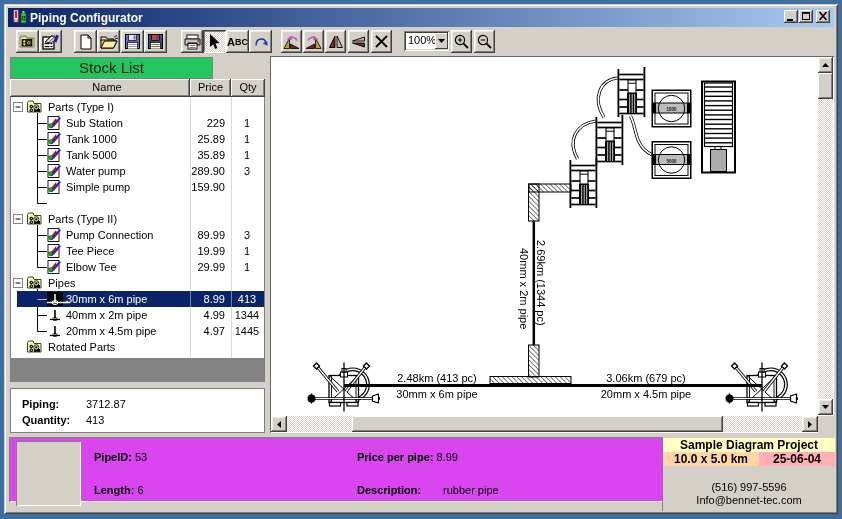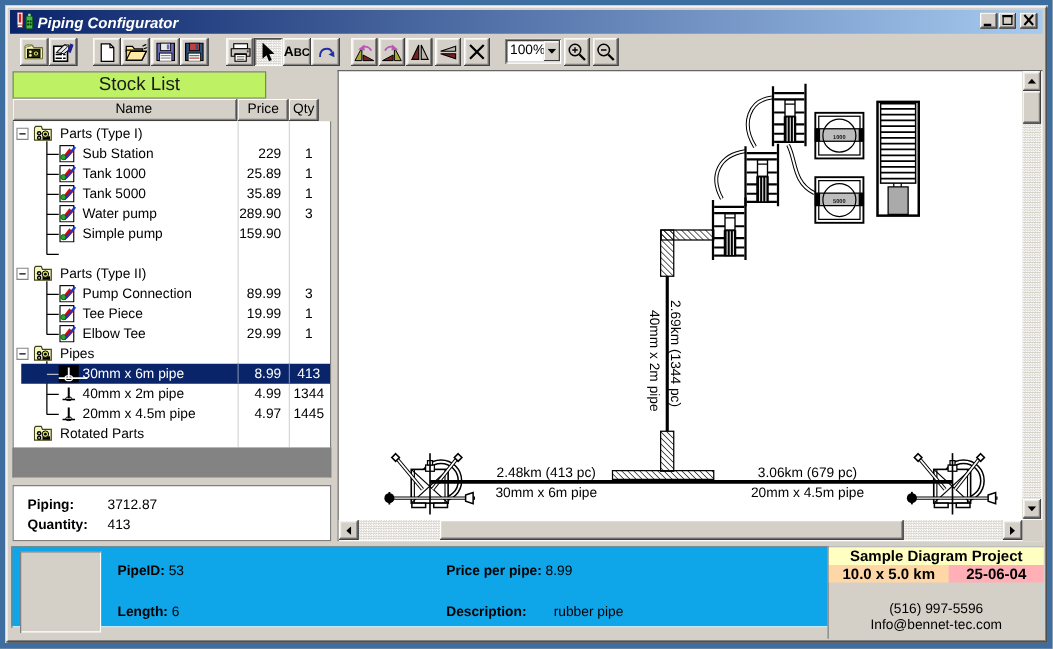--- a/index.html
+++ b/index.html
@@ -3,32 +3,32 @@
 <meta charset="utf-8">
 <style>
   * { margin:0; padding:0; box-sizing:border-box; }
   html,body { width:842px; height:519px; overflow:hidden; }
   body { background:#3E6EA0; font-family:"Liberation Sans", sans-serif; position:relative; }
   .abs { position:absolute; }
   #win { left:4px; top:4px; width:834px; height:510px; background:#D4D0C8;
          box-shadow: inset 1px 1px 0 #D4D0C8, inset -1px -1px 0 #404040,
                      inset 2px 2px 0 #FFFFFF, inset -2px -2px 0 #808080; }
   #titlebar { left:8px; top:8px; width:826px; height:19px;
-    background:linear-gradient(to right,#0A246A,#A6CAF0);font-style:italic; }
+    background:linear-gradient(to right,#0A246A,#A6CAF0); }
   #titletext { left:22px; top:3px; color:#fff; font-size:12px; font-weight:bold; }
   .capbtn { top:10px; width:14px; height:13px; background:#D4D0C8; text-align:center;
     box-shadow: inset -1px -1px 0 #404040, inset 1px 1px 0 #fff, inset -2px -2px 0 #808080;
     font-size:9px; font-weight:bold; color:#000; }
   .tb { width:23px; height:23px; background:#D4D0C8; top:30px;
     box-shadow: inset -1px -1px 0 #404040, inset 1px 1px 0 #fff, inset -2px -2px 0 #808080, inset 2px 2px 0 #ECEBE5;
     display:flex; align-items:center; justify-content:center; }
   .tbp { box-shadow: inset 1px 1px 0 #404040, inset -1px -1px 0 #fff, inset 2px 2px 0 #808080;
     background: repeating-conic-gradient(#ffffff 0% 25%, #D4D0C8 0% 50%) 0 0/2px 2px; }
   
-  #stockhdr { left:10px; top:57px; width:203px; height:22px; background:#bef264;
+  #stockhdr { left:10px; top:57px; width:203px; height:22px; background:#22c55e;
     border:1px solid #808080; text-align:center; font-size:15px; line-height:20px; color:#1a1a1a; }
   .colhdr { top:79px; height:18px; background:#D4D0C8; font-size:11px; text-align:center; line-height:17px;
     box-shadow: inset -1px -1px 0 #404040, inset 1px 1px 0 #fff, inset -2px -2px 0 #808080; }
   #tree { left:10px; top:97px; width:255px; height:261px; background:#fff;
      border-left:1px solid #808080; border-right:1px solid #808080; overflow:hidden; }
   .colsep { top:0; width:1px; height:261px; background:#D8D8D8; }
   .row { left:0; width:255px; height:16px; font-size:11px; color:#000; }
   .rowsel { color:#fff; }
   .rowselbg { position:absolute; left:6px; top:0; width:249px; height:16px; background:#0A246A; }
   .lbl { position:absolute; top:2px; }
@@ -43,21 +43,21 @@
   #canvasbox { left:270px; top:56px; width:564px; height:377px; background:#fff;
      border-top:1px solid #666; border-left:1px solid #666; }
   
   .sbtrack { background: repeating-conic-gradient(#ffffff 0% 25%, #D6D2CA 0% 50%) 0 0/2px 2px; }
   .sbbtn { background:#D4D0C8;
     box-shadow: inset -1px -1px 0 #404040, inset 1px 1px 0 #fff, inset -2px -2px 0 #808080, inset 2px 2px 0 #ECEBE5;
     display:flex; align-items:center; justify-content:center; }
   .sbthumb { background:#D4D0C8;
     box-shadow: inset -1px -1px 0 #404040, inset 1px 1px 0 #fff, inset -2px -2px 0 #808080; }
   
-  #bottompanel { left:9px; top:437px; width:825px; height:65px; background:#0ea5e9;
+  #bottompanel { left:9px; top:437px; width:825px; height:65px; background:#d946ef;
     box-shadow: inset 1px 1px 0 #808080, inset -1px -1px 0 #fff; font-size:11px; }
   #samplebox { left:662px; top:437px; width:172px; height:74px; background:#D4D0C8; font-size:12px;
     border-left:1px solid #808080; }
   .byellow { left:0; top:1px; width:172px; height:14px; background:#FFFFC2; font-weight:bold;
     text-align:center; line-height:14px; font-size:12px; }
   .borange { left:0; top:15px; width:96px; height:14px; background:#FFD7A7; font-weight:bold;
     text-align:center; line-height:14px; font-size:12px; }
   .bpink { left:96px; top:15px; width:76px; height:14px; background:#FFAFB5; font-weight:bold;
     text-align:center; line-height:14px; font-size:12px; }
   .bline { left:0; width:172px; text-align:center; font-size:11px; }
@@ -223,21 +223,21 @@
     <svg width="15" height="15" viewBox="0 0 15 15">
   <circle cx="6" cy="6" r="4.6" fill="none" stroke="#000" stroke-width="1.2"></circle>
   <path d="M9.6 9.6 L14 14" stroke="#000" stroke-width="1.8"></path>
   <path d="M3.8 6 L8.2 6" stroke="#000" stroke-width="1.1"></path>
 </svg>
   </div>
 
 <div id="stockhdr" class="abs">Stock List</div>
 <div class="abs colhdr" style="left:10px;width:180px;padding-left:14px;">Name</div>
 <div class="abs colhdr" style="left:190px;width:41px;">Price</div>
-<div class="abs colhdr" style="left:231px;width:24px;">Qty</div>
+<div class="abs colhdr" style="left:231px;width:34px;">Qty</div>
 <div id="tree" class="abs">
   <div class="abs colsep" style="left:179px"></div>
   <div class="abs colsep" style="left:220px"></div>
   <svg class="abs" style="left:0;top:0" width="255" height="261" viewBox="0 0 255 261">
     <g stroke="#000" stroke-width="1">
       <path d="M26.5 16 L26.5 106.5 M26.5 26.5 H36 M26.5 42.5 H36 M26.5 58.5 H36 M26.5 74.5 H36 M26.5 90.5 H36 M26.5 106.5 H36"></path>
       <path d="M26.5 128 L26.5 170.5 M26.5 138.5 H36 M26.5 154.5 H36 M26.5 170.5 H36" fill="none"></path>
       <path d="M26.5 192 L26.5 234.5 M26.5 202.5 H36 M26.5 218.5 H36 M26.5 234.5 H36" fill="none"></path>
     </g>
   </svg>

